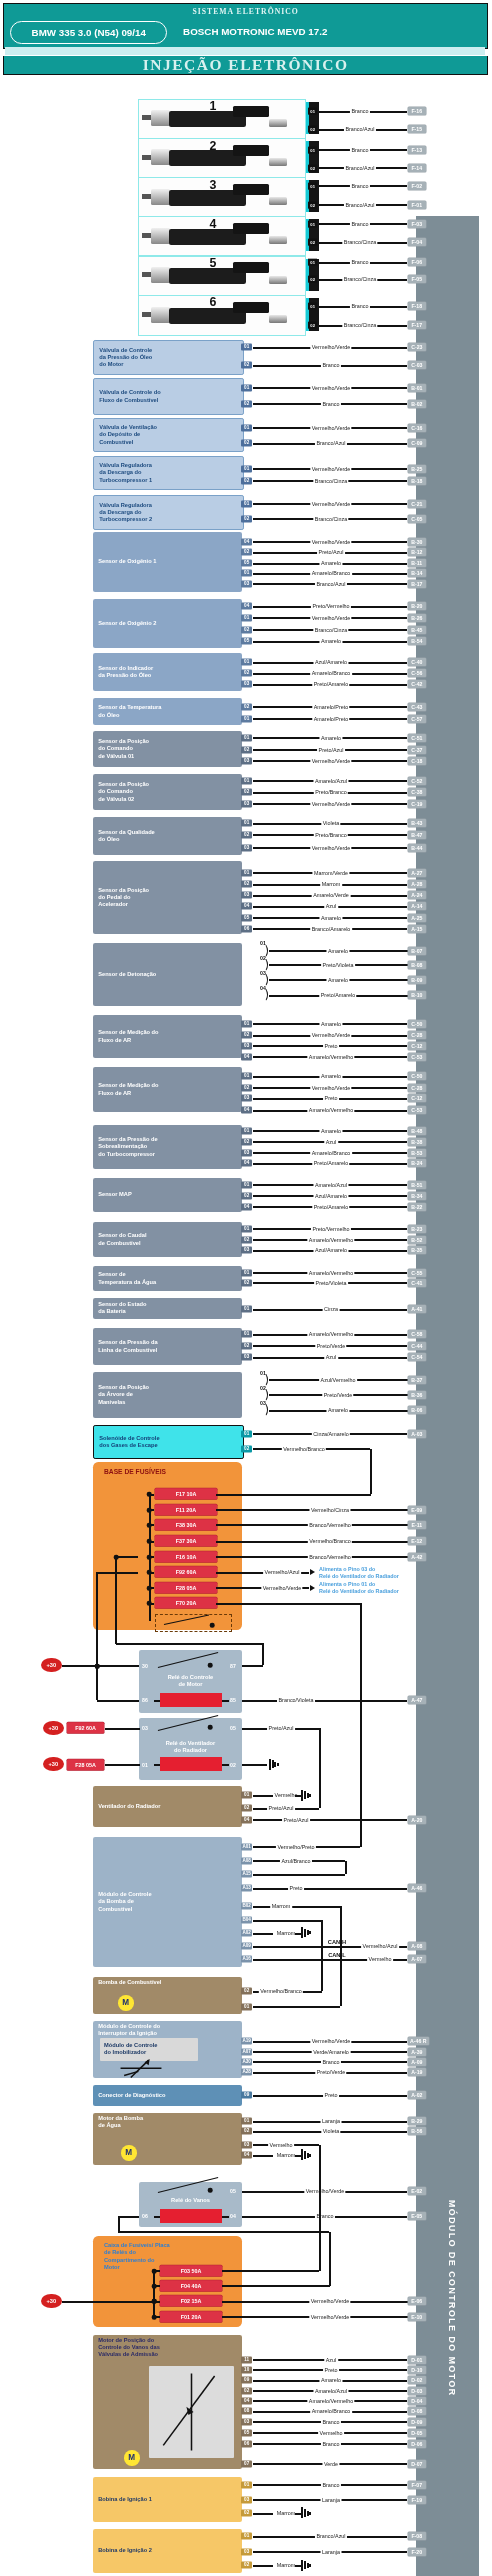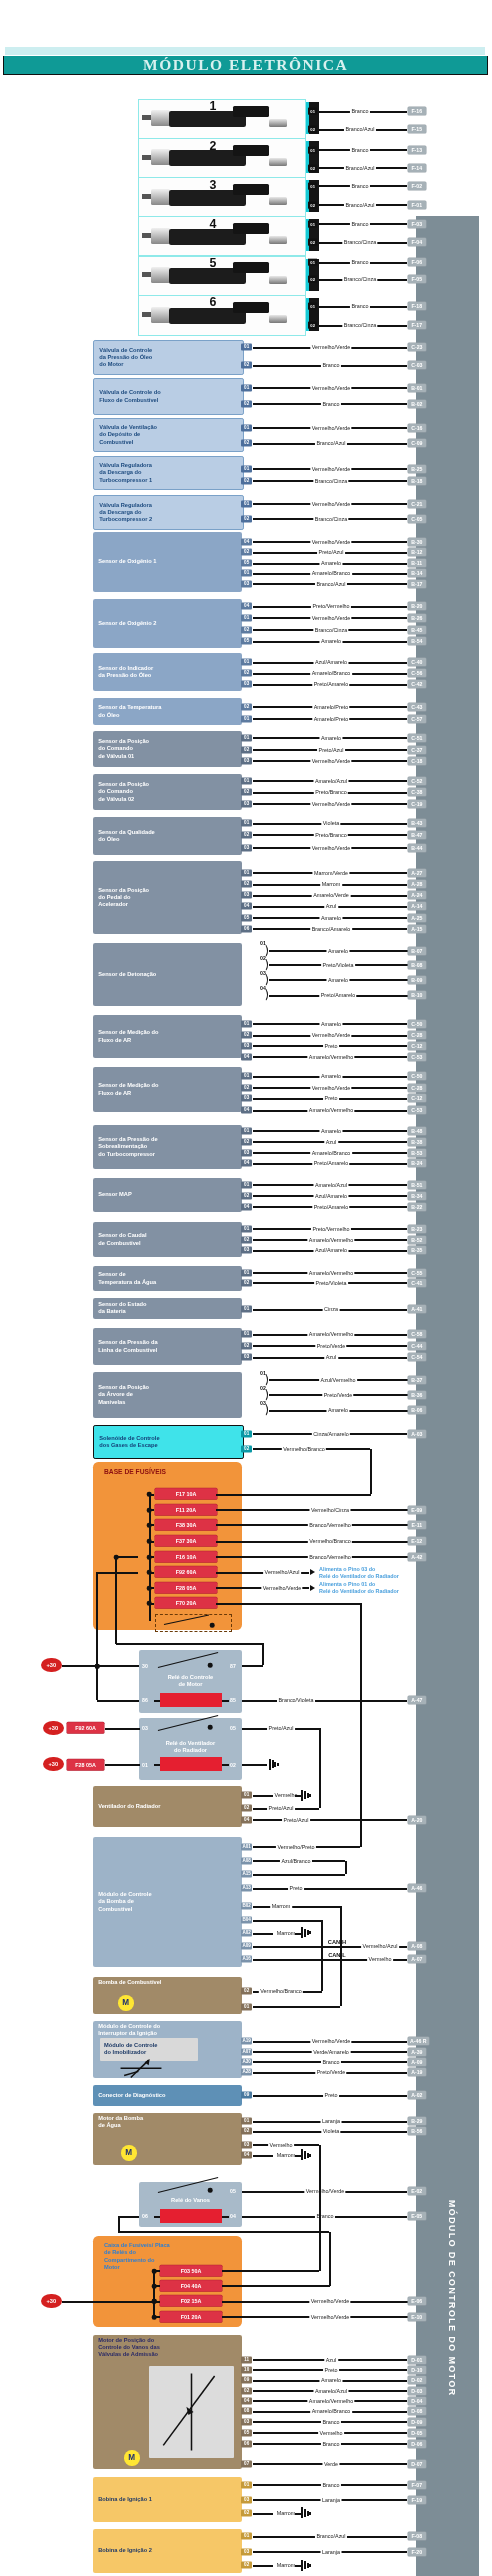--- a/index.html
+++ b/index.html
@@ -75,23 +75,28 @@
         display:flex;align-items:center;justify-content:center;transform:translateY(-50%);}
   .gbar{position:absolute;background:#111;}
   .kv{stroke:#111;stroke-width:3;fill:none;}
   .dashedsw{position:absolute;border:0.8px dashed #6b3a08;}
 </style>
 </head>
 <body>
 
 <div id="canvas">
 
+  <div class="abs hdr" style="left:3.1px;top:3.1px;width:483px;height:44px;">
+    <div class="hdr-title" style="padding-top:3.1px;">SISTEMA ELETRÔNICO</div>
+    <div class="abs hdr-oval" style="left:6.2px;top:16.5px;width:155px;height:21.6px;">BMW 335 3.0  (N54) 09/14</div>
+    <div class="abs hdr-sub" style="left:179px;top:16.5px;height:21.6px;">BOSCH MOTRONIC MEVD 17.2</div>
+  </div>
   <div class="abs hdr-strip" style="left:4.6px;top:47px;width:480px;height:8.2px;"></div>
   <div class="abs hdr-band" style="left:3.1px;top:56px;width:483px;height:17.5px;border:1.5px solid #101010;border-top:none;">
-    <span>MÓDULO ELETRÔNICA</span>
+    <span>INJEÇÃO ELETRÔNICO</span>
   </div>
 
   <div class="abs modbar" style="left:416px;top:216px;width:63px;height:3145px;"></div>
   <div class="abs modbar-label" style="left:439px;top:2102px;height:392px;width:17.5px;">MÓDULO DE CONTROLE DO MOTOR</div>
 
   <div id="diagram">
       <div class="abs inj" style="left: 138px; top: 99px; width: 166px; height: 38px;"></div>
       <div class="abs inj-num" style="left: 213px; top: 99px;">1</div>
       <div class="abs " style="left: 142px; top: 115px; width: 10.3px; height: 5.2px; background: rgb(85, 85, 85);"></div>
       <div class="abs " style="left: 151px; top: 110px; width: 18.5px; height: 15.5px; background: linear-gradient(rgb(240, 240, 240), rgb(136, 136, 136)); border-radius: 1.5px;"></div>

